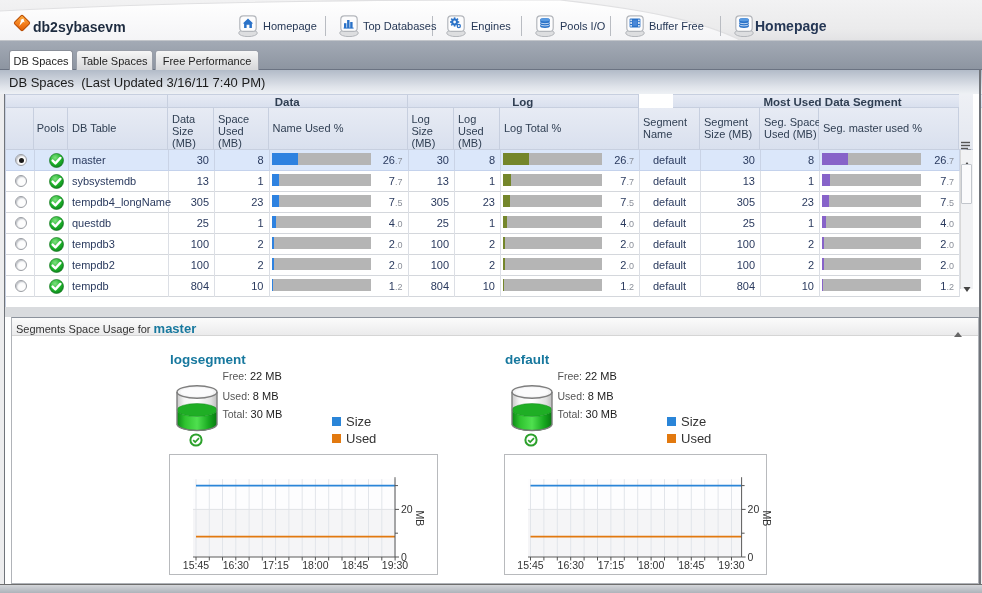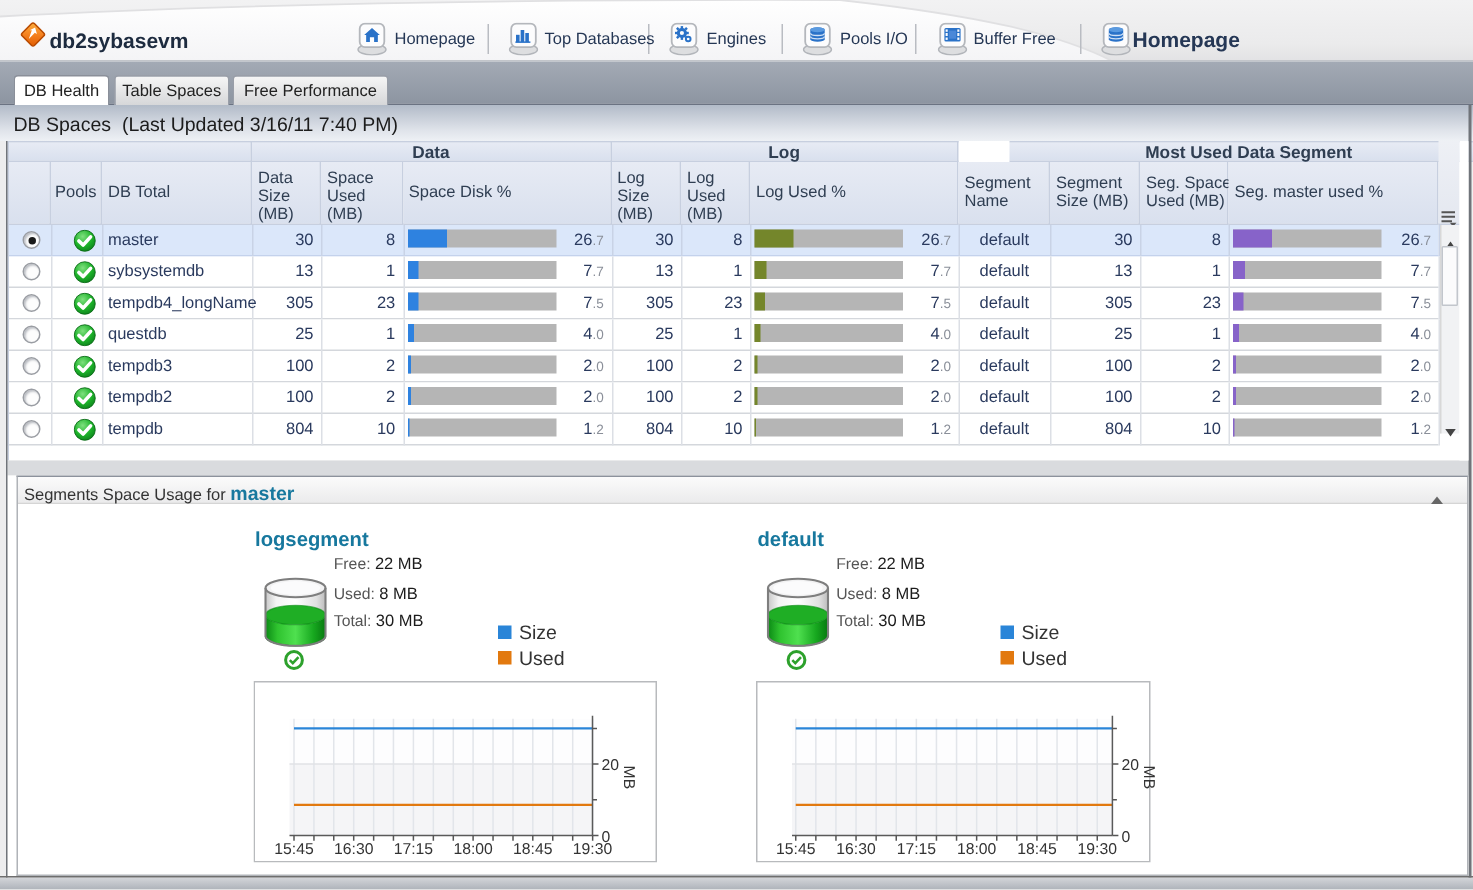--- a/index.html
+++ b/index.html
@@ -114,21 +114,21 @@
         <path d="M5.2,4.8 A4.8,1.7 0 0 1 14.8,4.8 L14.8,11.2 A4.8,1.7 0 0 1 5.2,11.2 Z"></path>
         <ellipse cx="10" cy="4.8" rx="4.8" ry="1.7" fill="#5a9ae0"></ellipse>
         <path d="M5.4,7.2 A4.6,1.5 0 0 0 14.6,7.2" stroke="#cfe0f5" stroke-width="0.9" fill="none"></path>
         <path d="M5.4,9.4 A4.6,1.5 0 0 0 14.6,9.4" stroke="#cfe0f5" stroke-width="0.9" fill="none"></path>
       </g>
     </svg></div>
 <div class="abs" style="left:755px;top:18px;font-size:14px;font-weight:bold;color:#253755;">Homepage</div>
 <div class="abs" style="left:0;top:41px;width:982px;height:29px;
 background:linear-gradient(#a3aab5,#8d95a1);border-bottom:1px solid #6b7382;"></div>
 <div class="abs" style="left:9px;top:50px;width:64px;height:20px;border-radius:3px 3px 0 0;background:#ffffff;border:1px solid #8a8f99;border-bottom:none;z-index:3;
-text-align:center;font-size:11px;color:#222;line-height:20px;">DB Health</div>
+text-align:center;font-size:11px;color:#222;line-height:20px;">DB Spaces</div>
 <div class="abs" style="left:76px;top:50px;width:77px;height:20px;border-radius:3px 3px 0 0;background:linear-gradient(#f6f6f6,#d6d7d9);border:1px solid #999ea8;border-bottom:none;z-index:2;
 text-align:center;font-size:11px;color:#222;line-height:20px;">Table Spaces</div>
 <div class="abs" style="left:155px;top:50px;width:104px;height:20px;border-radius:3px 3px 0 0;background:linear-gradient(#f6f6f6,#d6d7d9);border:1px solid #999ea8;border-bottom:none;z-index:2;
 text-align:center;font-size:11px;color:#222;line-height:20px;">Free Performance</div>
 <div class="abs" style="left:0;top:70px;width:982px;height:24px;
 background:linear-gradient(#b2bbc8,#dfe3ea 70%,#eef1f5);"></div>
 <div class="abs" style="left:9px;top:75px;font-size:13px;color:#1c1c1c;">DB Spaces&nbsp; (Last Updated 3/16/11 7:40 PM)</div>
 <div class="abs" style="left:5px;top:94px;width:975px;height:212.5px;background:#ffffff;"></div>
 <div class="abs" style="left:5px;top:94px;width:163px;height:14px;background:linear-gradient(#e7ebf4,#d9e0ee);
 border:1px solid #c7cfdf;border-width:1px 1px 1px 1px;
@@ -138,31 +138,31 @@
 text-align:center;font-weight:bold;font-size:11.5px;color:#2f3e52;line-height:14px;">Data</div>
 <div class="abs" style="left:407.5px;top:94px;width:231.5px;height:14px;background:linear-gradient(#e7ebf4,#d9e0ee);
 border:1px solid #c7cfdf;border-width:1px 1px 1px 0;
 text-align:center;font-weight:bold;font-size:11.5px;color:#2f3e52;line-height:14px;">Log</div>
 <div class="abs" style="left:673px;top:94px;width:320px;height:14px;background:linear-gradient(#e7ebf4,#d9e0ee);
 border:1px solid #c7cfdf;border-width:1px 1px 1px 0;
 text-align:center;font-weight:bold;font-size:11.5px;color:#2f3e52;line-height:14px;">Most Used Data Segment</div>
 <div class="abs" style="left:5px;top:108px;width:29px;height:41.5px;background:linear-gradient(#e7ebf4,#d9e0ee);border:solid #c7cfdf;border-width:0 1px 1px 1px;font-size:11px;color:#2f3e52;line-height:12px;display:flex;align-items:center;justify-content:center;"></div>
 <div class="abs" style="left:34px;top:108px;width:34px;height:41.5px;background:linear-gradient(#e7ebf4,#d9e0ee);border:solid #c7cfdf;border-width:0 1px 1px 0;font-size:11px;color:#2f3e52;line-height:12px;display:flex;align-items:center;justify-content:center;">Pools</div>
 <div class="abs" style="left:68px;top:108px;width:100px;height:41.5px;background:linear-gradient(#e7ebf4,#d9e0ee);border:solid #c7cfdf;border-width:0 1px 1px 0;font-size:11px;color:#2f3e52;line-height:12px;display:flex;align-items:center;">
-    <span style="padding-left:4px;white-space:nowrap;">DB Total</span>
+    <span style="padding-left:4px;white-space:nowrap;">DB Table</span>
   </div>
 <div class="abs" style="left:168px;top:108px;width:46px;height:41.5px;background:linear-gradient(#e7ebf4,#d9e0ee);border:solid #c7cfdf;border-width:0 1px 1px 0;font-size:11px;color:#2f3e52;line-height:12px;padding:5px 0 0 4px;">Data<br>Size<br>(MB)</div>
 <div class="abs" style="left:214px;top:108px;width:54.5px;height:41.5px;background:linear-gradient(#e7ebf4,#d9e0ee);border:solid #c7cfdf;border-width:0 1px 1px 0;font-size:11px;color:#2f3e52;line-height:12px;padding:5px 0 0 4px;">Space<br>Used<br>(MB)</div>
 <div class="abs" style="left:268.5px;top:108px;width:139.0px;height:41.5px;background:linear-gradient(#e7ebf4,#d9e0ee);border:solid #c7cfdf;border-width:0 1px 1px 0;font-size:11px;color:#2f3e52;line-height:12px;display:flex;align-items:center;">
-    <span style="padding-left:4px;white-space:nowrap;">Space Disk %</span>
+    <span style="padding-left:4px;white-space:nowrap;">Name Used %</span>
   </div>
 <div class="abs" style="left:407.5px;top:108px;width:46.5px;height:41.5px;background:linear-gradient(#e7ebf4,#d9e0ee);border:solid #c7cfdf;border-width:0 1px 1px 0;font-size:11px;color:#2f3e52;line-height:12px;padding:5px 0 0 4px;">Log<br>Size<br>(MB)</div>
 <div class="abs" style="left:454px;top:108px;width:46px;height:41.5px;background:linear-gradient(#e7ebf4,#d9e0ee);border:solid #c7cfdf;border-width:0 1px 1px 0;font-size:11px;color:#2f3e52;line-height:12px;padding:5px 0 0 4px;">Log<br>Used<br>(MB)</div>
 <div class="abs" style="left:500px;top:108px;width:139px;height:41.5px;background:linear-gradient(#e7ebf4,#d9e0ee);border:solid #c7cfdf;border-width:0 1px 1px 0;font-size:11px;color:#2f3e52;line-height:12px;display:flex;align-items:center;">
-    <span style="padding-left:4px;white-space:nowrap;">Log Used %</span>
+    <span style="padding-left:4px;white-space:nowrap;">Log Total %</span>
   </div>
 <div class="abs" style="left:639px;top:108px;width:61px;height:41.5px;background:linear-gradient(#e7ebf4,#d9e0ee);border:solid #c7cfdf;border-width:0 1px 1px 0;font-size:11px;color:#2f3e52;line-height:12px;display:flex;align-items:center;">
     <span style="padding-left:4px;white-space:nowrap;">Segment<br>Name</span>
   </div>
 <div class="abs" style="left:700px;top:108px;width:60px;height:41.5px;background:linear-gradient(#e7ebf4,#d9e0ee);border:solid #c7cfdf;border-width:0 1px 1px 0;font-size:11px;color:#2f3e52;line-height:12px;display:flex;align-items:center;">
     <span style="padding-left:4px;white-space:nowrap;">Segment<br>Size (MB)</span>
   </div>
 <div class="abs" style="left:760px;top:108px;width:59px;height:41.5px;background:linear-gradient(#e7ebf4,#d9e0ee);border:solid #c7cfdf;border-width:0 1px 1px 0;font-size:11px;color:#2f3e52;line-height:12px;display:flex;align-items:center;">
     <span style="padding-left:4px;white-space:nowrap;">Seg. Space<br>Used (MB)</span>
   </div>

